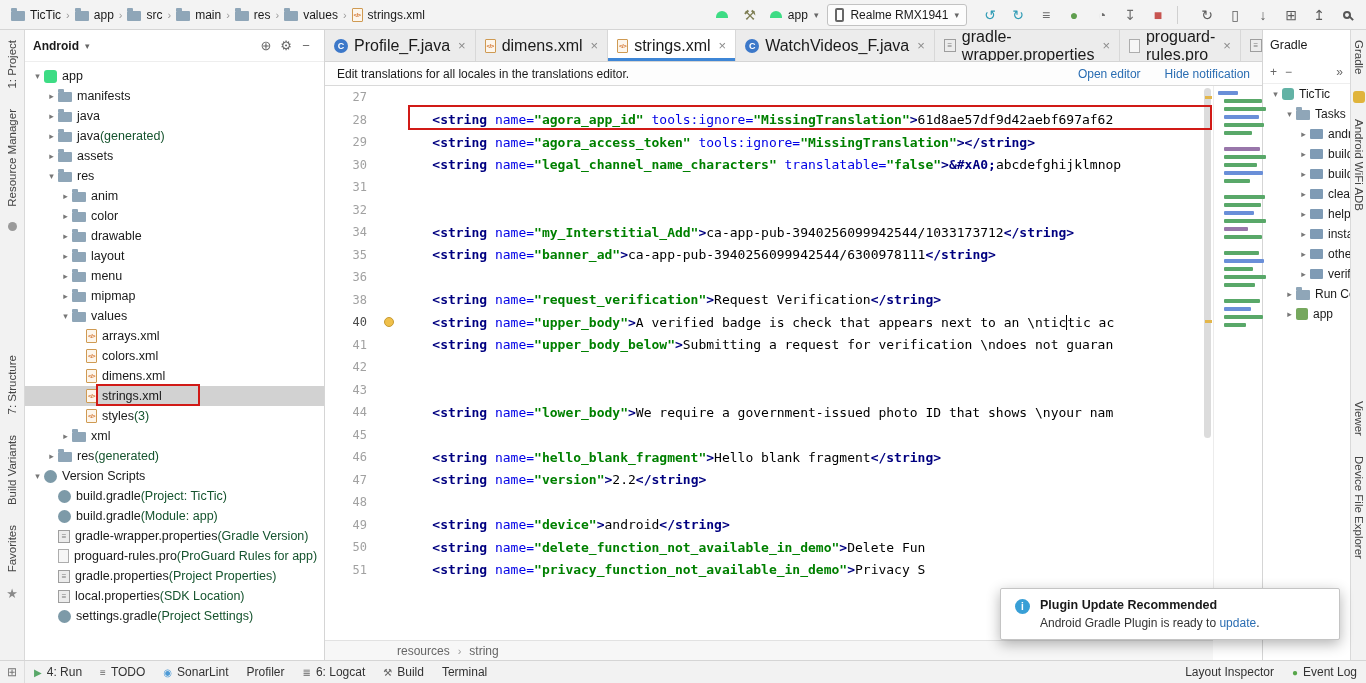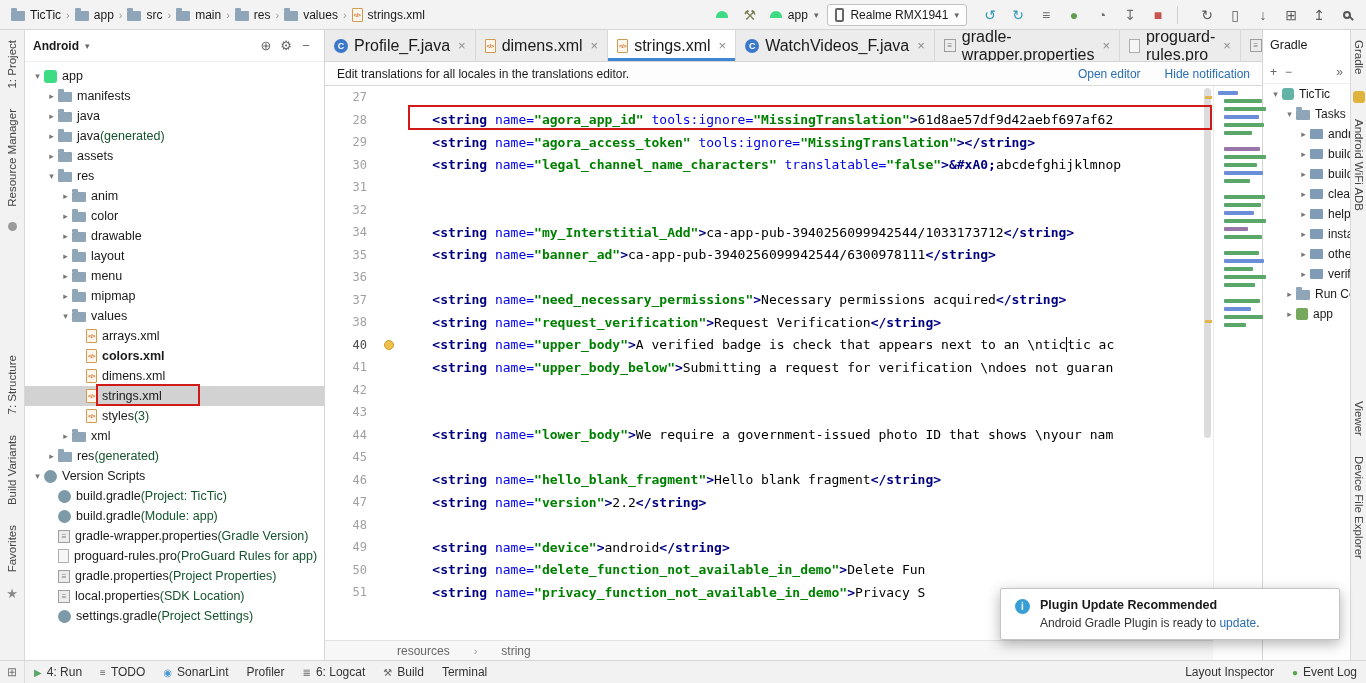--- a/index.html
+++ b/index.html
@@ -104,21 +104,21 @@
   .v-scroll { position:absolute; right:1px; top:2px; width:8px; height:550px; }
   .v-thumb { position:absolute; top:0; width:7px; height:350px; background:#dcdcdc; border-radius:4px; }
   .v-tick { position:absolute; right:0; width:7px; height:3px; background:#e3b64b; }
 
   
   #minimap { left:1213px; top:86px; width:49px; height:554px; background:#fff; border-left:1px solid #ececec; padding-top:5px; }
   .mbar { height:4px; margin-bottom:4px; border-radius:1px; }
 
   
   #bcrumb { left:325px; top:640px; width:888px; height:20px; background:#f7f7f7; border-top:1px solid #e2e2e2;
-            display:flex; align-items:center; padding-left:72px; gap:22px; color:#666; }
+            display:flex; align-items:center; padding-left:72px; gap:6px; color:#666; }
 
   
   #statusbar { left:0; top:660px; width:1366px; height:23px; background:#f2f2f2; border-top:1px solid #d5d5d5;
                display:flex; align-items:center; }
   #sb-corner { width:25px; height:100%; display:flex; align-items:center; justify-content:center; color:#777;
                border-right:1px solid #ddd; font-size:12px; }
   .sb-item { display:flex; gap:5px; align-items:center; padding:0 9px; height:100%; color:#333; }
   .sb-ico { font-size:10px; }
 
   
@@ -301,21 +301,21 @@
         <div class="trow" style="padding-left: 34px;">
           <span class="arrow">▾</span>
           <span class="i-folder"></span>
           <span class="tlabel">values</span>
         </div>
         <div class="trow" style="padding-left: 48px;">
           <span class="arrow"></span>
           <span class="i-xml"></span>
           <span class="tlabel">arrays.xml</span>
         </div>
-        <div class="trow" style="padding-left: 48px; font-weight: bold;">
+        <div class="trow" style="padding-left: 48px;">
           <span class="arrow"></span>
           <span class="i-xml"></span>
           <span class="tlabel">colors.xml</span>
         </div>
         <div class="trow" style="padding-left: 48px;">
           <span class="arrow"></span>
           <span class="i-xml"></span>
           <span class="tlabel">dimens.xml</span>
         </div>
         <div class="trow sel" style="padding-left: 48px;">
@@ -550,25 +550,20 @@
         </div>
         <div class="cl">
           <span class="gut">35</span>
           <span class="gico"></span>
           <span class="code"><span class="s-txt">    </span><span class="s-tag">&lt;string</span><span class="s-txt"> </span><span class="s-attr">name=</span><span class="s-val">"banner_ad"</span><span class="s-tag">&gt;</span><span class="s-txt">ca-app-pub-3940256099942544/6300978111</span><span class="s-tag">&lt;/string&gt;</span></span>
         </div>
         <div class="cl">
           <span class="gut">36</span>
           <span class="gico"></span>
           <span class="code"></span>
-        </div>
-        <div class="cl">
-          <span class="gut">37</span>
-          <span class="gico"></span>
-          <span class="code"><span class="s-txt">    </span><span class="s-tag">&lt;string</span><span class="s-txt"> </span><span class="s-attr">name=</span><span class="s-val">"need_necessary_permissions"</span><span class="s-tag">&gt;</span><span class="s-txt">Necessary permissions acquired</span><span class="s-tag">&lt;/string&gt;</span></span>
         </div>
         <div class="cl">
           <span class="gut">38</span>
           <span class="gico"></span>
           <span class="code"><span class="s-txt">    </span><span class="s-tag">&lt;string</span><span class="s-txt"> </span><span class="s-attr">name=</span><span class="s-val">"request_verification"</span><span class="s-tag">&gt;</span><span class="s-txt">Request Verification</span><span class="s-tag">&lt;/string&gt;</span></span>
         </div>
         <div class="cl">
           <span class="gut cur">40</span>
           <span class="gico">
             <span class="bulb"></span>

